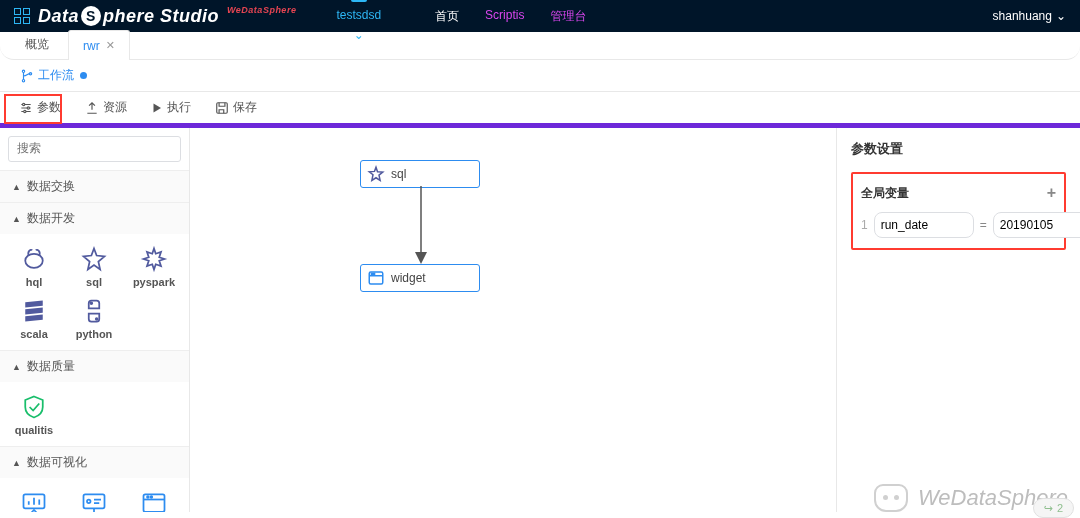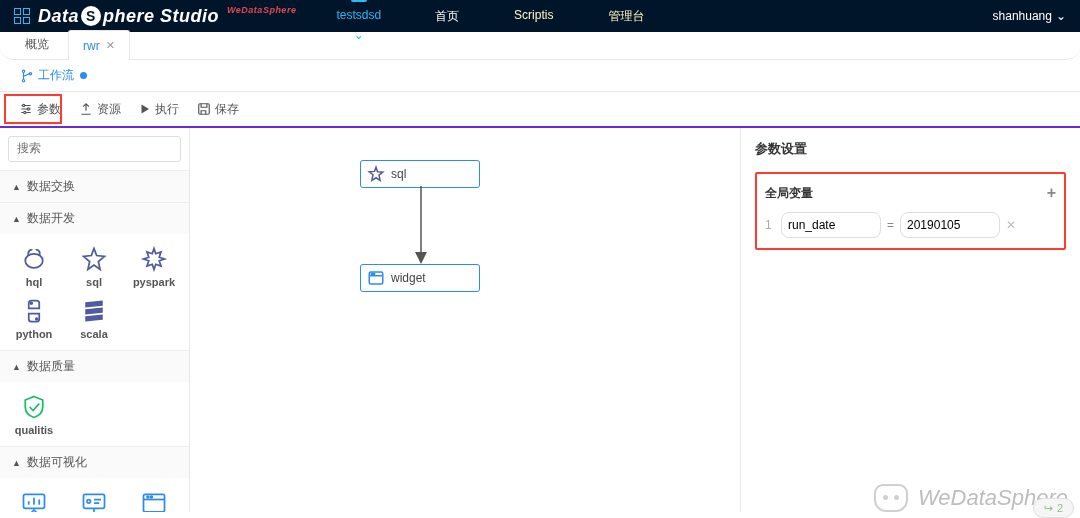--- a/index.html
+++ b/index.html
@@ -8,38 +8,38 @@
 
 .header { height:32px; background:#001529; color:#fff; display:flex; align-items:center; padding:0 14px; }
 .logo-grid { width:16px; height:16px; display:grid; grid-template:repeat(2,7px)/repeat(2,7px); gap:2px; margin-right:8px; }
 .logo-grid span { border:1.5px solid #2db7f5; }
 .logo-text { font-family:"Segoe UI",Arial; font-style:italic; font-weight:700; font-size:18px; letter-spacing:.5px; color:#fff; display:flex; align-items:center; gap:2px;}
 .logo-circle { width:20px; height:20px; border-radius:50%; background:#fff; color:#001529; display:inline-flex; align-items:center; justify-content:center; font-size:14px; font-style:normal;}
 .tag { font-size:9px; color:#e64552; margin-left:6px; margin-top:-12px;}
 .proj-sel { margin-left:40px; display:flex; align-items:center; gap:6px; color:#2db7f5; cursor:pointer;flex-direction:column;}
 .folder-ic { width:16px; height:12px; background:#2db7f5; border-radius:2px; position:relative;}
 .folder-ic:before{content:"";position:absolute;top:-3px;left:0;width:7px;height:3px;background:#2db7f5;border-radius:1px 1px 0 0;}
-.nav { margin-left:50px; display:flex; gap:47px; }
-.nav-item { color:#fef9c3; cursor:pointer; padding:0 4px;}
+.nav { margin-left:50px; display:flex; gap:18px; }
+.nav-item { color:#d946ef; cursor:pointer; padding:0 4px;}
 .nav-item.active { color:#fff; font-weight:500;}
 .user { margin-left:auto; display:flex; align-items:center; gap:4px; cursor:pointer;}
 
 
 .tabs { height:28px; border-bottom:1px solid #e8e8e8; display:flex; align-items:flex-end; padding-left:10px; gap:4px;border-radius:17px;}
 .tab { height:30px; padding:0 14px; display:flex; align-items:center; gap:6px; border:1px solid transparent; border-bottom:none; border-radius:3px 3px 0 0; color:#555; cursor:pointer;}
 .tab.active { border-color:#e8e8e8; background:#fff; color:#2d8cf0; position:relative; top:1px;}
 .tab .close { color:#999; font-size:11px;}
 
 
 .subtab { height:32px; display:flex; align-items:center; padding-left:14px; gap:8px; border-bottom:1px solid #e8e8e8;}
 .subtab-item { color:#2d8cf0; display:flex; align-items:center; gap:4px; padding:4px 6px; cursor:pointer;}
 .dot { width:7px; height:7px; border-radius:50%; background:#2d8cf0; margin-left:2px;}
 
 
-.toolbar { height:36px; border-bottom:2px solid #6d28d9; display:flex; align-items:center; padding-left:10px; }
+.toolbar { height:36px; border-bottom:5px solid #6d28d9; display:flex; align-items:center; padding-left:10px; gap:6px;}
 .tb-btn { display:flex; align-items:center; gap:4px; padding:4px 8px; color:#555; cursor:pointer; border:1px solid transparent; border-radius:2px;}
 .hl { position:absolute; border:2px solid #ff3b30; pointer-events:none; z-index:50;}
 
 
 .body { display:flex; height:calc(518px - 32px - 34px - 32px - 36px); }
 
 
 .palette { width:190px; border-right:1px solid #e8e8e8; overflow-y:auto; }
 .search { margin:8px; }
 .search input { width:100%; height:26px; border:1px solid #dcdee2; border-radius:3px; padding:0 8px; font-size:12px;font-family:Liberation Mono, monospace;}
@@ -50,21 +50,21 @@
 .nic { width:30px; height:30px; display:flex; align-items:center; justify-content:center;}
 .nic svg { width:28px; height:28px;}
 
 
 .canvas { flex:1; position:relative; background:#fff;}
 .flow-node { position:absolute; width:120px; border:1px solid #2d8cf0; border-radius:3px; background:#fff; display:flex; align-items:center; gap:6px; padding:4px 6px; font-size:12px; color:#444;}
 .flow-ic { width:18px; height:18px; display:flex; align-items:center; justify-content:center;}
 .edge { position:absolute; pointer-events:none; }
 
 
-.rpanel { width:340px; border-left:1px solid #e8e8e8; padding:12px 14px; overflow-y:auto;}
+.rpanel { width:244px; border-left:1px solid #e8e8e8; padding:12px 14px; overflow-y:auto;}
 .rp-title { font-size:13px; font-weight:600; margin-bottom:14px;}
 .sect { margin-bottom:18px; }
 .sect-h { font-size:12px; font-weight:600; margin-bottom:10px; }
 .frow { display:flex; align-items:center; gap:10px; }
 .flabel { width:56px; text-align:right; color:#666;}
 .inp { flex:1; height:28px; border:1px solid #dcdee2; border-radius:3px; padding:0 8px; font-size:12px;}
 
 .gv-box { border:2px solid #ff3b30; padding:10px 8px; border-radius:2px; position:relative;}
 .gv-head { display:flex; align-items:center; justify-content:space-between; margin-bottom:10px; font-weight:600;}
 .gv-add { font-size:16px; color:#888; cursor:pointer;}
@@ -207,35 +207,35 @@
       <div class="node">
           <span class="nic">
             <svg viewBox="0 0 32 32" fill="none" stroke="#515a9e" stroke-width="2">
               <path d="M16 4l2 6 6-2-2 6 6 2-6 2 2 6-6-2-2 6-2-6-6 2 2-6-6-2 6-2-2-6 6 2z"></path>
             </svg>
           </span>
           <span>pyspark</span>
         </div>
       <div class="node">
           <span class="nic">
+            <svg viewBox="0 0 32 32" fill="#515a9e">
+              <path d="M6 6l20-2v6L6 12zM6 14l20-2v6L6 20zM6 22l20-2v6L6 28z"></path>
+            </svg>
+          </span>
+          <span>scala</span>
+        </div>
+      <div class="node">
+          <span class="nic">
             <svg viewBox="0 0 32 32" fill="none" stroke="#515a9e" stroke-width="2">
               <path d="M13 4h6c2 0 3 1 3 3v6H10v-6c0-2 1-3 3-3zM19 28h-6c-2 0-3-1-3-3v-6h12v6c0 2-1 3-3 3z"></path>
               <circle cx="13" cy="7" r="1" fill="#515a9e"></circle>
               <circle cx="19" cy="25" r="1" fill="#515a9e"></circle>
             </svg>
           </span>
           <span>python</span>
-        </div>
-      <div class="node">
-          <span class="nic">
-            <svg viewBox="0 0 32 32" fill="#515a9e">
-              <path d="M6 6l20-2v6L6 12zM6 14l20-2v6L6 20zM6 22l20-2v6L6 28z"></path>
-            </svg>
-          </span>
-          <span>scala</span>
         </div>
     </div>
 
     <div class="cat">
         <span class="caret">▲</span>
         <span>数据质量</span>
       </div>
     <div class="grid">
       <div class="node">
           <span class="nic">

